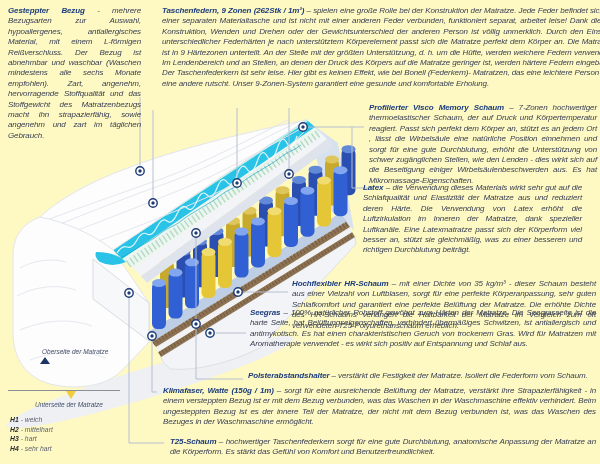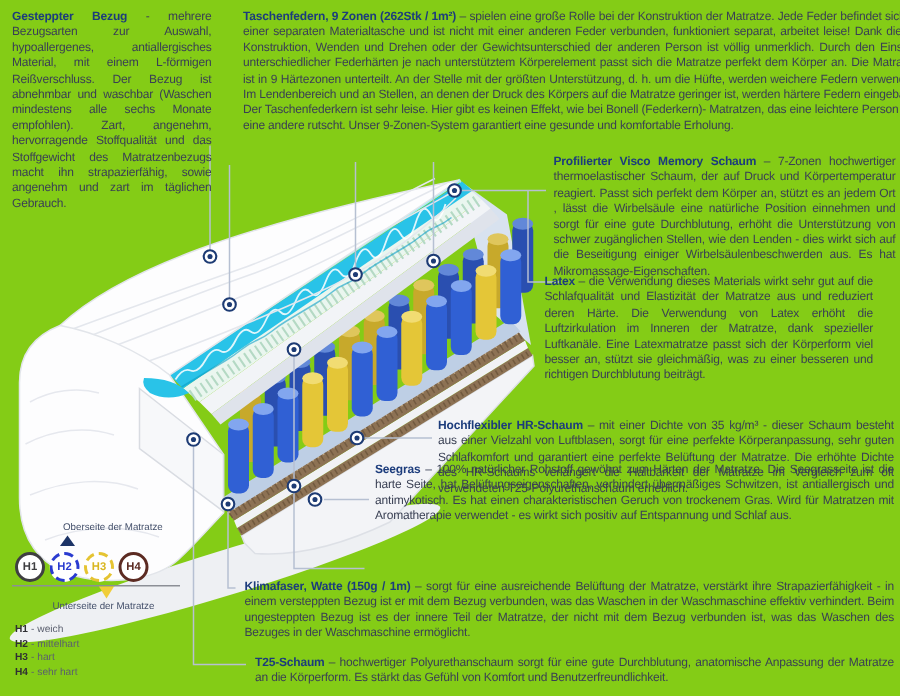--- a/index.html
+++ b/index.html
@@ -1,18 +1,19 @@
 <!DOCTYPE html>
 <html><head>
 <meta charset="utf-8">
 <style>
   html,body{margin:0;padding:0;background:#ffffff;}
   #stage{
-    position:relative;width:600px;height:464px;background:#84cc16;overflow:hidden;
+    position:relative;width:600px;height:464px;background:#fef9c3;overflow:hidden;
     font-family:"Liberation Sans", sans-serif;
+    font-style:italic;
   }
   .para{position:absolute;z-index:10;}
   .para p{
     margin:0;font-size:8px;line-height:10.4px;letter-spacing:-0.12px;
     text-align:justify;color:#3a4054;
   }
   .para .hd{color:#1c3c7c;font-weight:bold;}
   .p1{left:8px;top:6px;width:133px;}
   .p2{left:162px;top:6px;width:450px;}
   .p3{left:369px;top:103px;width:228px;}
@@ -227,33 +228,33 @@
   </section>
   <section class="para p4">
     <p><b class="hd">Latex</b><span> –  die Verwendung dieses Materials wirkt sehr gut auf die Schlafqualität und Elastizität der Matratze aus und reduziert deren Härte. Die Verwendung von Latex erhöht die Luftzirkulation im Inneren der Matratze, dank spezieller Luftkanäle. Eine Latexmatratze passt sich der Körperform viel besser an, stützt sie gleichmäßig, was zu einer besseren und richtigen Durchblutung beiträgt.</span></p>
   </section>
   <section class="para p5">
     <p><b class="hd">Hochflexibler HR-Schaum</b><span> –  mit einer Dichte von 35 kg/m³ - dieser Schaum besteht aus einer Vielzahl von Luftblasen, sorgt für eine perfekte Körperanpassung, sehr guten Schlafkomfort und garantiert eine perfekte Belüftung der Matratze. Die erhöhte Dichte des HR-Schaums verlängert die Haltbarkeit der Matratze im Vergleich zum oft verwendeten T25-Polyurethanschaum erheblich.</span></p>
   </section>
   <section class="para p6">
     <p><b class="hd">Seegras</b><span> –  100% natürlicher Rohstoff gewöhnt zum Härten der Matratze. Die Seegrasseite ist die harte Seite, hat Belüftungseigenschaften, verhindert übermäßiges Schwitzen, ist antiallergisch und antimykotisch. Es hat einen charakteristischen Geruch von trockenem Gras. Wird für Matratzen mit Aromatherapie verwendet - es wirkt sich positiv auf Entspannung und Schlaf aus.</span></p>
   </section>
+  <section class="para p7">
+    <p><b class="hd">Polsterabstandshalter</b><span> –  verstärkt die Festigkeit der Matratze. Isoliert die Federform vom Schaum.</span></p>
+  </section>
   <section class="para p8">
     <p><b class="hd">Klimafaser, Watte (150g / 1m)</b><span> –  sorgt für eine ausreichende Belüftung der Matratze, verstärkt ihre Strapazierfähigkeit - in einem versteppten Bezug ist er mit dem Bezug verbunden, was das Waschen in der Waschmaschine effektiv verhindert. Beim ungesteppten Bezug ist es der innere Teil der Matratze, der nicht mit dem Bezug verbunden ist, was das Waschen des Bezuges in der Waschmaschine ermöglicht.</span></p>
   </section>
   <section class="para p9">
-    <p><b class="hd">T25-Schaum</b><span> –  hochwertiger Polyurethanschaum sorgt für eine gute Durchblutung, anatomische Anpassung der Matratze an die Körperform. Es stärkt das Gefühl von Komfort und Benutzerfreundlichkeit.</span></p>
+    <p><b class="hd">T25-Schaum</b><span> –  hochwertiger Taschenfederkern sorgt für eine gute Durchblutung, anatomische Anpassung der Matratze an die Körperform. Es stärkt das Gefühl von Komfort und Benutzerfreundlichkeit.</span></p>
   </section>
 
   <div class="legend">
     <div class="ob">Oberseite der Matratze</div>
     <div class="tri-up"></div>
-    <div class="circles">
-      <span class="hcir c1">H1</span><span class="hcir c2">H2</span><span class="hcir c3">H3</span><span class="hcir c4">H4</span>
-    </div>
     <div class="baseline"></div>
     <div class="tri-down"></div>
     <div class="ub">Unterseite der Matratze</div>
     <div class="hlist">
       <div class="hrow"><b>H1</b><span class="desc">- weich</span></div>
       <div class="hrow"><b>H2</b><span class="desc">- mittelhart</span></div>
       <div class="hrow"><b>H3</b><span class="desc">- hart</span></div>
       <div class="hrow"><b>H4</b><span class="desc">- sehr hart</span></div>
     </div>
   </div>

